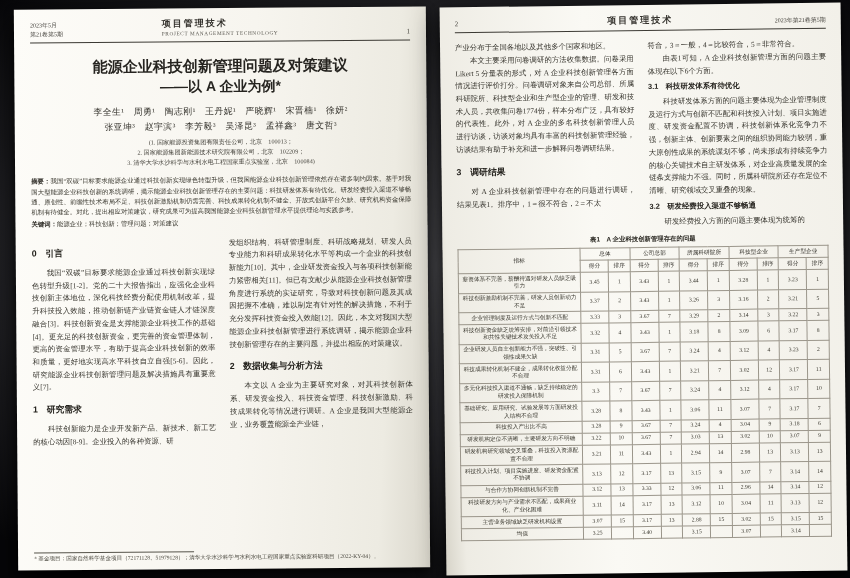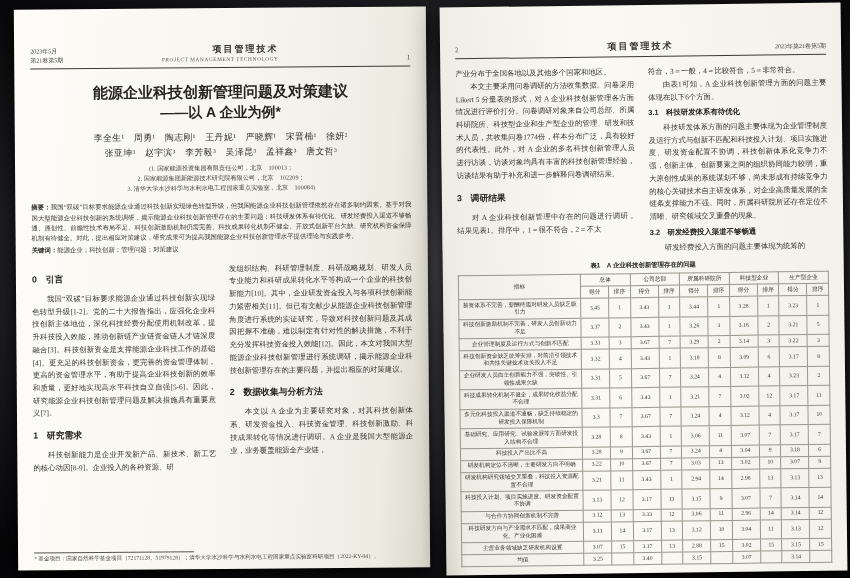--- a/index.html
+++ b/index.html
@@ -11,21 +11,21 @@
   .page-left{left:16px;top:8px;width:412px;height:561px;transform:rotate(-0.45deg);
     padding:9px 16px;
     background:linear-gradient(93deg,#fdfcf8 0%,#f7f5ef 55%,#edebe2 88%,#d9d6cb 100%);}
   .page-right{left:443px;top:5px;width:401px;height:568px;transform:rotate(-0.7deg);
     padding:9px 15px;
     background:linear-gradient(87deg,#d7d4c9 0%,#eeece4 5%,#faf9f4 40%,#f2f0e9 100%);}
   .pg-header{display:flex;align-items:flex-end;justify-content:space-between;
     border-bottom:1.6px solid #3c3a34;padding-bottom:3px;font-size:6px;line-height:1.45;color:#45433d;}
   .hcol{width:90px;}
   .hcol.r{text-align:right;}
-  .jcn{font-family:"Liberation Sans",sans-serif;font-weight:bold;font-size:9px;letter-spacing:2px;color:#33312c;text-align:right;margin-top:26px;}
+  .jcn{font-family:"Liberation Sans",sans-serif;font-weight:bold;font-size:9px;letter-spacing:2px;color:#33312c;text-align:left;}
   .jen{font-size:5.3px;letter-spacing:.6px;text-align:center;color:#56544d;}
   .pageno{font-size:7px;}
   .title{font-family:"Liberation Sans",sans-serif;font-weight:bold;text-align:center;
     font-size:15px;line-height:1.45;margin-top:13px;color:#262420;}
   .title2{font-family:"Liberation Sans",sans-serif;font-weight:bold;text-align:center;
     font-size:14px;margin-top:2px;color:#262420;}
   .authors{text-align:center;font-size:8.8px;margin-top:10px;letter-spacing:.5px;color:#33312b;}
   .authors2{text-align:center;font-size:8.8px;margin-top:3px;letter-spacing:.5px;color:#33312b;}
   .affil{text-align:center;font-size:6.2px;margin-top:4px;line-height:1.6;color:#45433c;}
   .abstract{margin-top:8px;font-size:6.4px;line-height:1.62;text-align:justify;color:#3a382f;}

